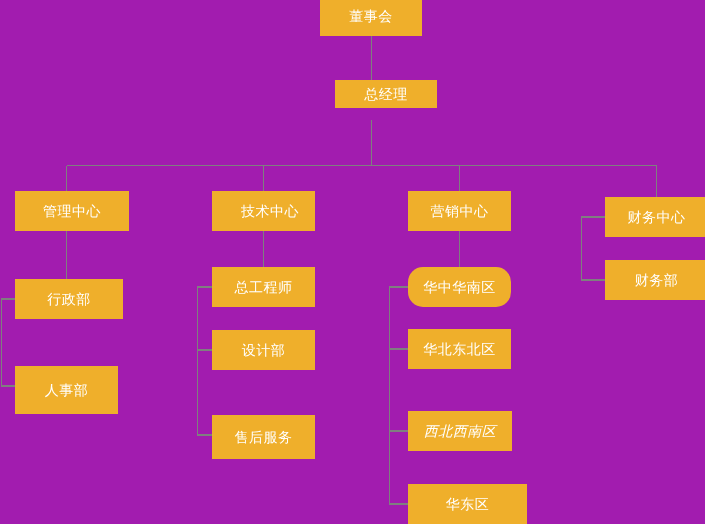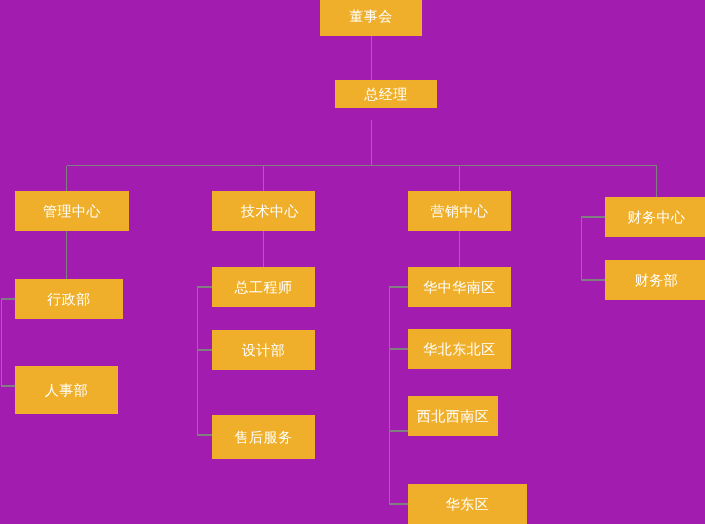--- a/index.html
+++ b/index.html
@@ -120,29 +120,29 @@
   </div>
 
   <div class="node" style="left:212px; top:330px; width:103px; height:40px;">
     <span>设计部</span>
   </div>
 
   <div class="node" style="left:212px; top:415px; width:103px; height:44px;">
     <span>售后服务</span>
   </div>
 
-  <div class="node" style="left:408px; top:267px; width:103px; height:40px;">
+  <div class="node" style="left:408px; top:267px; width:103px; height:40px;border-radius:15px;">
     <span>华中华南区</span>
   </div>
 
   <div class="node" style="left:408px; top:329px; width:103px; height:40px;">
     <span>华北东北区</span>
   </div>
 
-  <div class="node" style="left:408px; top:396px; width:90px; height:40px;">
+  <div class="node" style="left:408px; top:411px; width:104px; height:40px;font-style:italic;">
     <span>西北西南区</span>
   </div>
 
   <div class="node" style="left:408px; top:484px; width:119px; height:40px;">
     <span>华东区</span>
   </div>
 
   <div class="node" style="left:605px; top:260px; width:103px; height:40px;">
     <span>财务部</span>
   </div>

